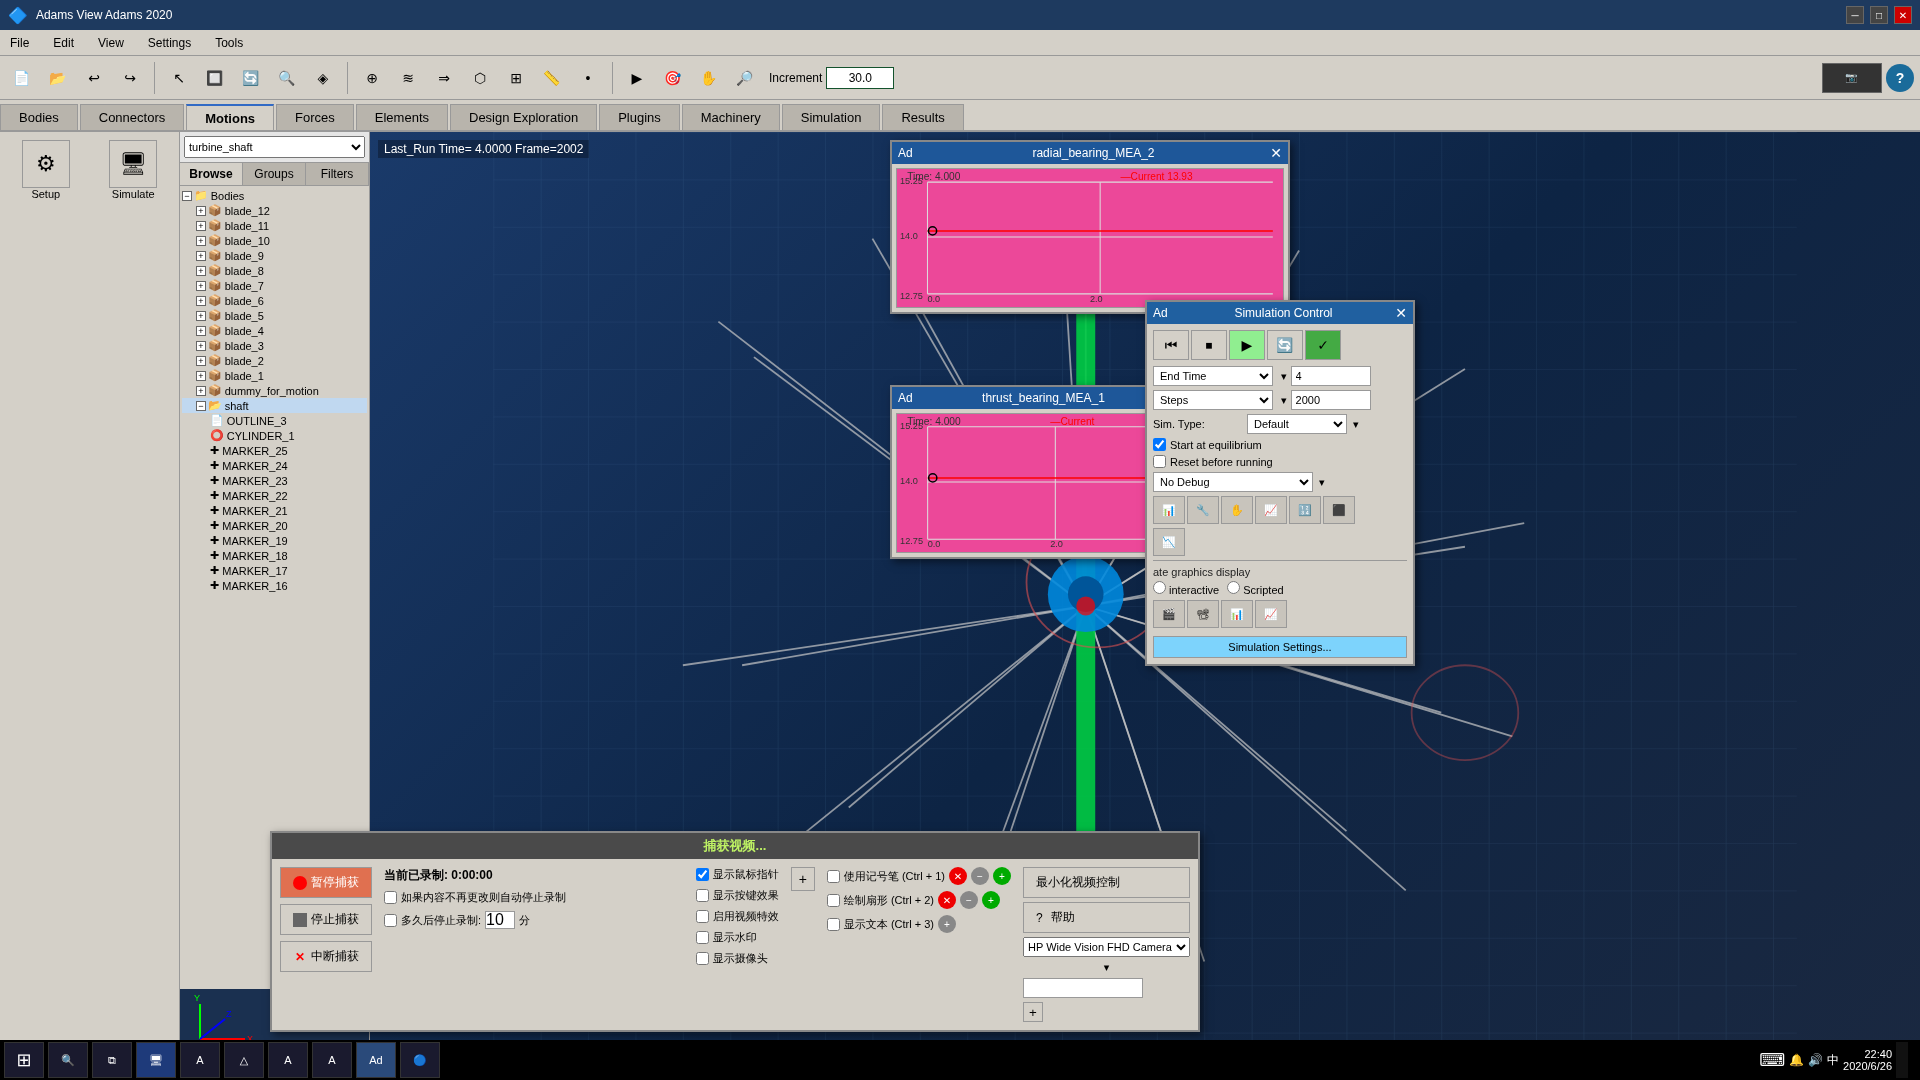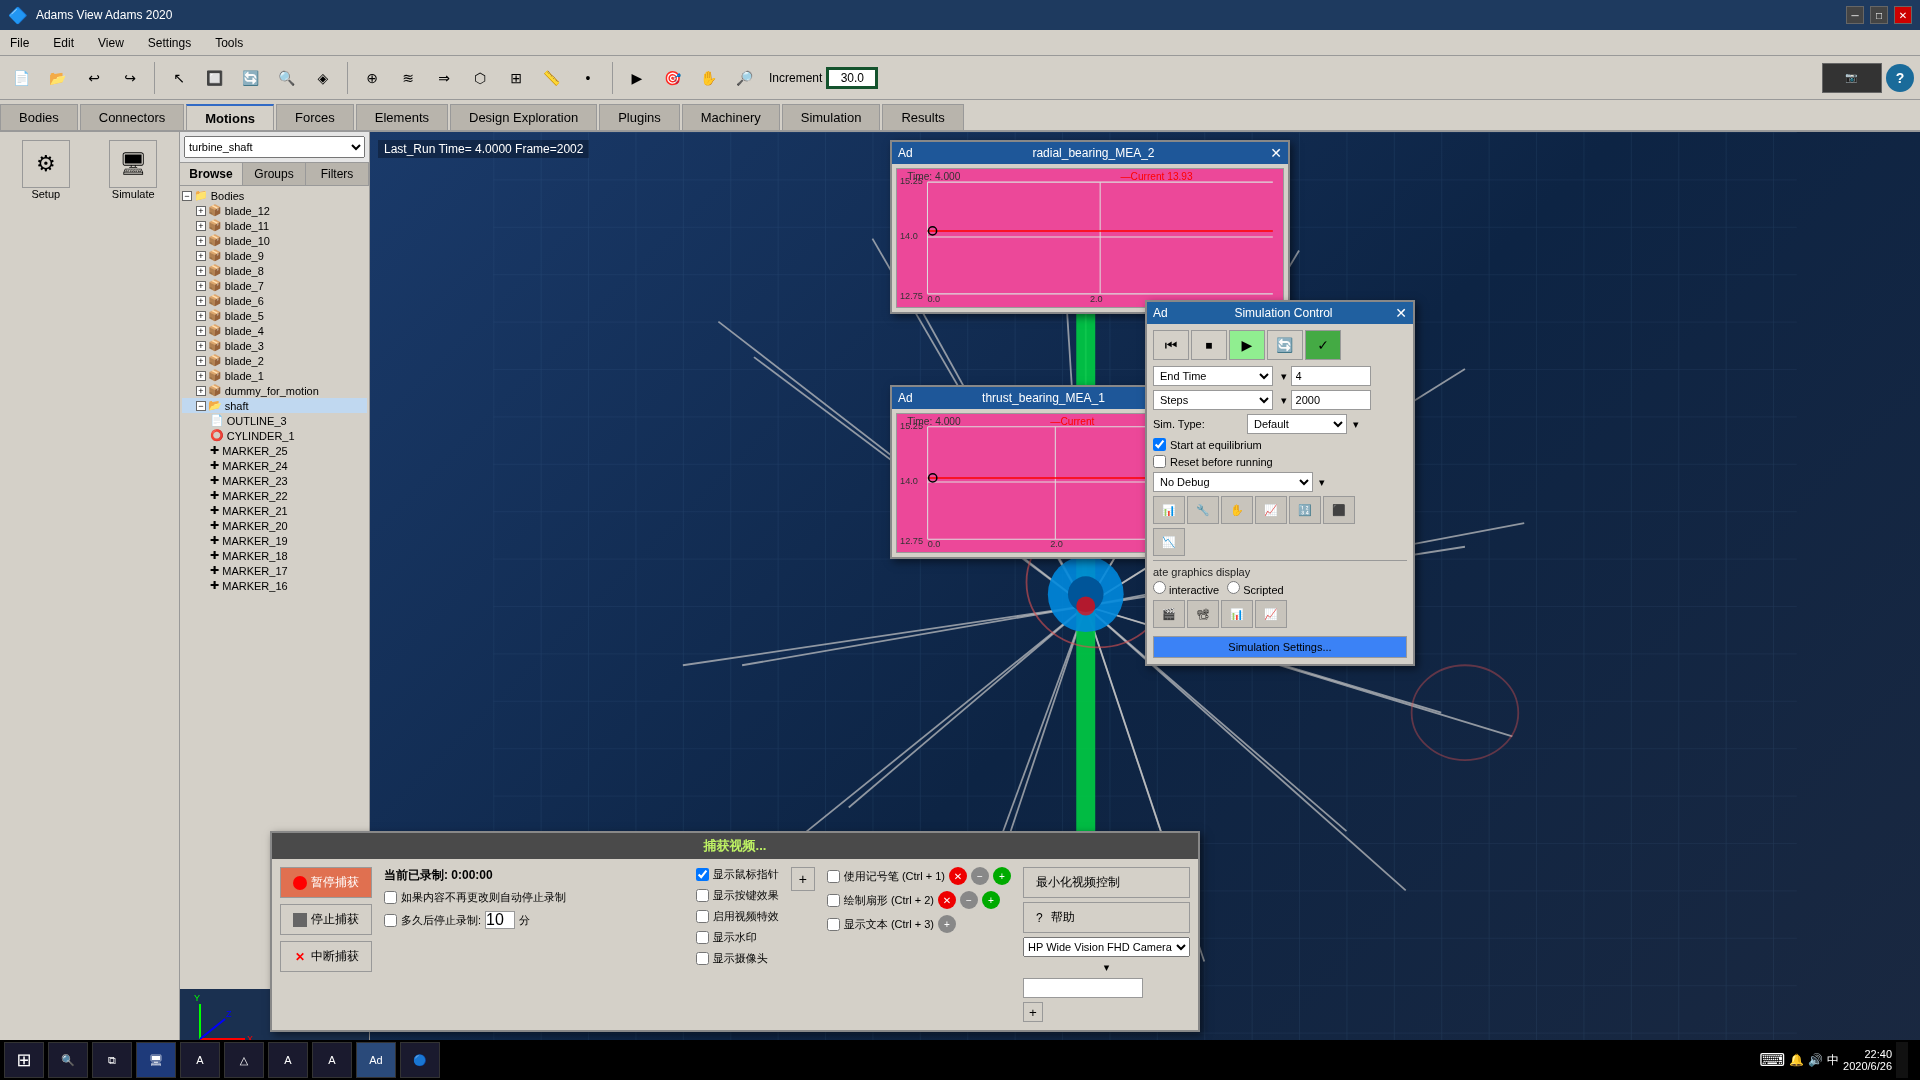--- a/index.html
+++ b/index.html
@@ -26,21 +26,21 @@
       width: 100%; height: 44px; background: #d4d0c8; display: flex; align-items: center;
       padding: 0 6px; gap: 4px; border-bottom: 1px solid #999;
     }
     .toolbar-sep { width: 1px; height: 32px; background: #999; margin: 0 4px; }
     .toolbar-btn {
       width: 32px; height: 32px; background: #d4d0c8; border: 1px solid transparent;
       display: flex; align-items: center; justify-content: center; cursor: pointer; font-size: 14px;
     }
     .toolbar-label { font-size: 12px; margin-left: 4px; }
     .toolbar-input {
-      width: 52px; height: 22px; border: 3px solid #14532d; background: #fff;
+      width: 68px; height: 22px; border: 1px solid #14532d; background: #fff;
       text-align: center; font-size: 12px; padding: 0 4px;
     }
     .toolbar-help {
       width: 28px; height: 28px; border-radius: 50%; background: #1a6b9a; border: none;
       color: #fff; font-size: 14px; font-weight: bold; cursor: pointer; display: flex;
       align-items: center; justify-content: center;
     }
 
     
     #tabbar {
@@ -634,21 +634,21 @@
 
       
       <div class="sim-tools-row">
         <button class="sim-tool-btn">🎬</button>
         <button class="sim-tool-btn">📽</button>
         <button class="sim-tool-btn">📊</button>
         <button class="sim-tool-btn">📈</button>
       </div>
 
       
-      <button style="width:100%;margin-top:4px;padding:4px;font-size:11px;cursor:pointer;background:#3b82f6;border:1px solid #999;">Simulation Settings...</button>
+      <button style="width:100%;margin-top:4px;padding:4px;font-size:11px;cursor:pointer;background:#7dd3fc;border:1px solid #999;">Simulation Settings...</button>
     </div>
   </div>
 </div>
 
 <div id="video-dialog" style="position:absolute; bottom:48px; left:270px; width:930px; z-index:20;">
   <div class="video-title">捕获视频...</div>
   <div class="video-content">
 
     <div class="video-col">
       <button class="video-btn active">

